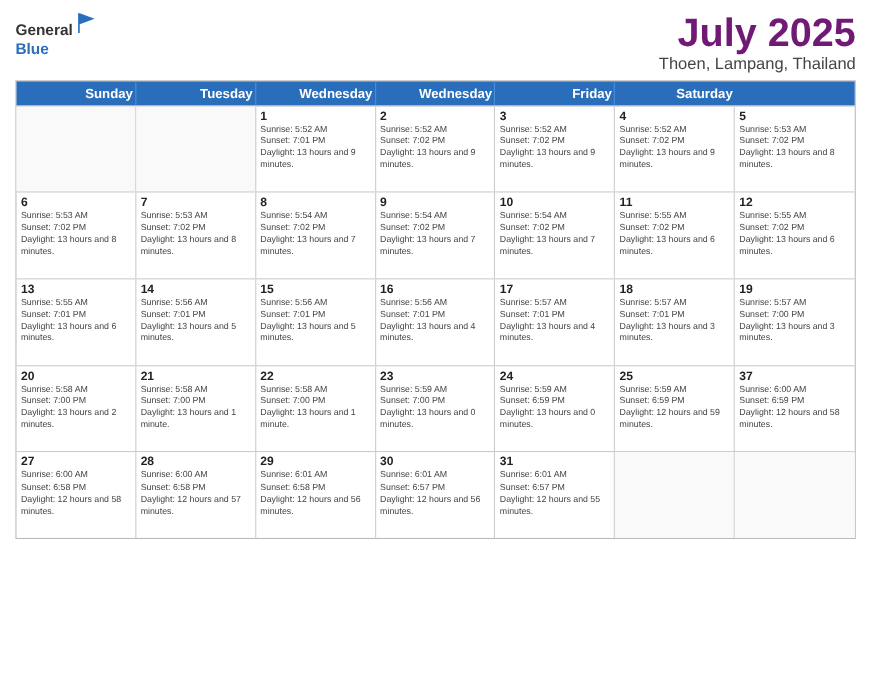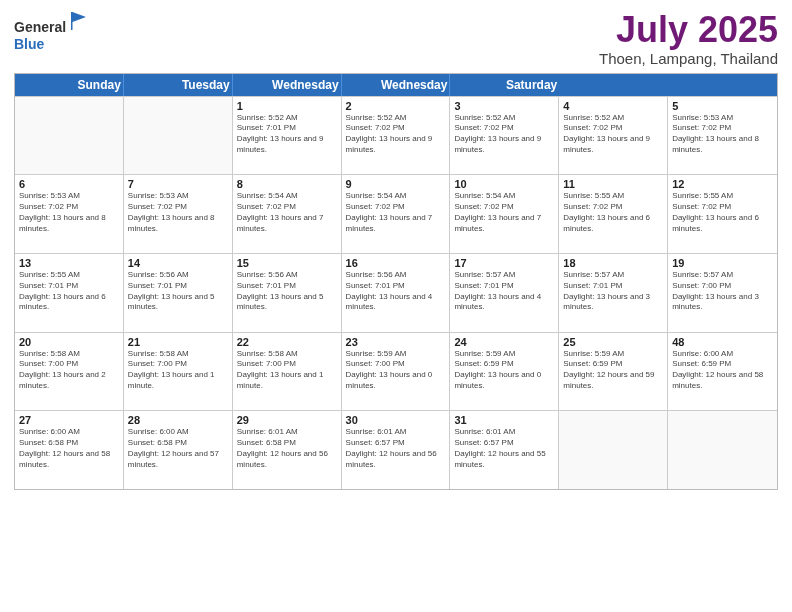--- a/index.html
+++ b/index.html
@@ -126,20 +126,21 @@
       <div class="location-title">Thoen, Lampang, Thailand</div>
     </div>
   </div>
 
   <div class="calendar">
     <div class="cal-header-row">
     <div class="cal-header-cell">Sunday</div>
         <div class="cal-header-cell">Tuesday</div>
         <div class="cal-header-cell">Wednesday</div>
         <div class="cal-header-cell">Wednesday</div>
+        <div class="cal-header-cell">Friday</div>
         <div class="cal-header-cell">Saturday</div>
       </div>
     <div class="cal-body">
     <div class="cal-row">
           <div class="cal-cell empty"></div>
           <div class="cal-cell empty"></div>
           <div class="cal-cell">
             <span class="day-num">1</span>
             <div class="cell-text" style="white-space: pre-line;">Sunrise: 5:52 AM
 Sunset: 7:01 PM
@@ -289,21 +290,21 @@
 Sunset: 6:59 PM
 Daylight: 13 hours and 0 minutes.</div>
           </div>
           <div class="cal-cell">
             <span class="day-num">25</span>
             <div class="cell-text" style="white-space: pre-line;">Sunrise: 5:59 AM
 Sunset: 6:59 PM
 Daylight: 12 hours and 59 minutes.</div>
           </div>
           <div class="cal-cell">
-            <span class="day-num">48</span>
+            <span class="day-num">37</span>
             <div class="cell-text" style="white-space: pre-line;">Sunrise: 6:00 AM
 Sunset: 6:59 PM
 Daylight: 12 hours and 58 minutes.</div>
           </div>
         </div>
         <div class="cal-row">
           <div class="cal-cell">
             <span class="day-num">27</span>
             <div class="cell-text" style="white-space: pre-line;">Sunrise: 6:00 AM
 Sunset: 6:58 PM

